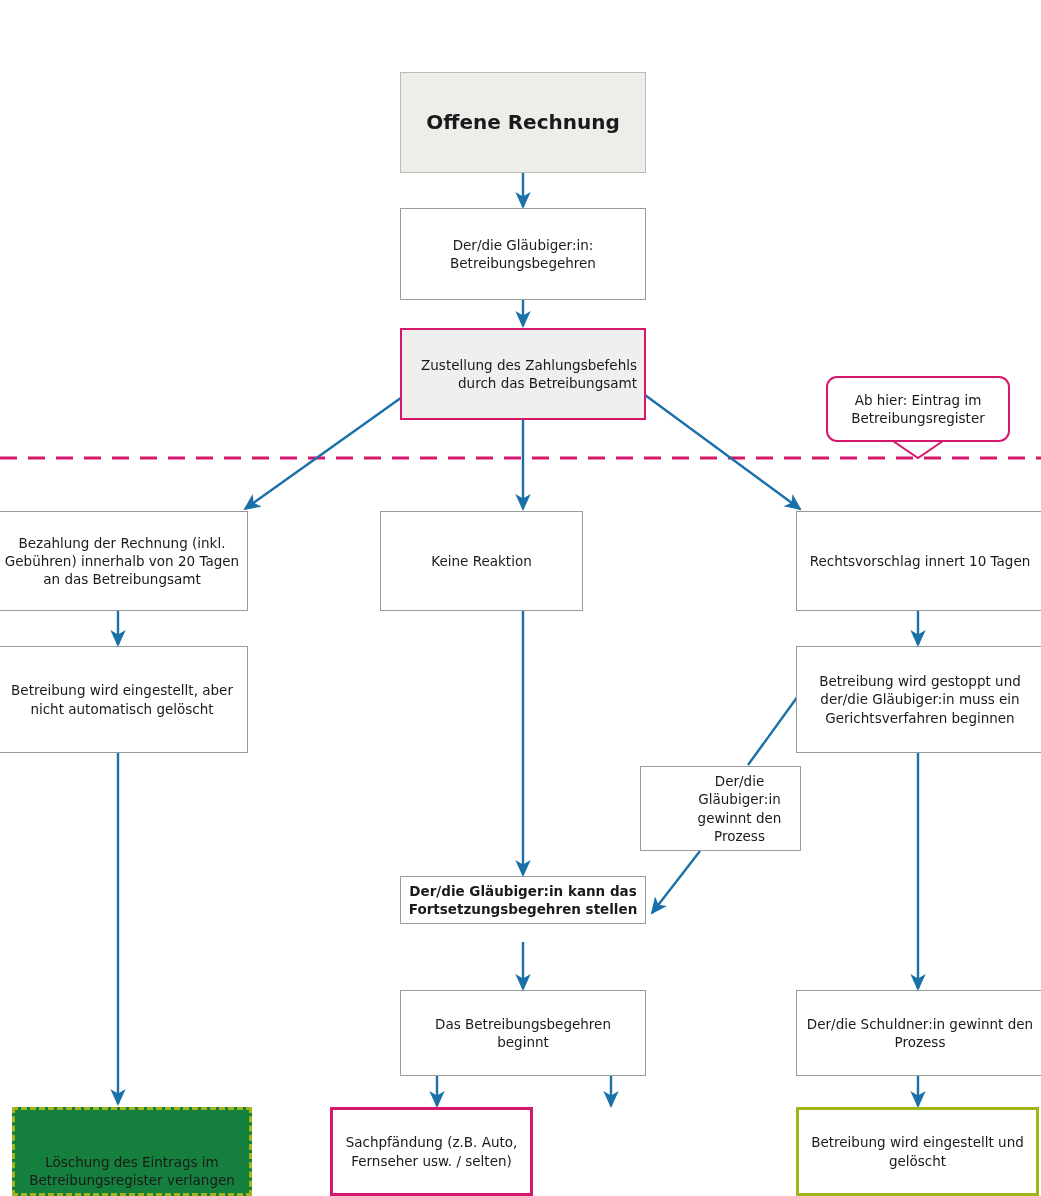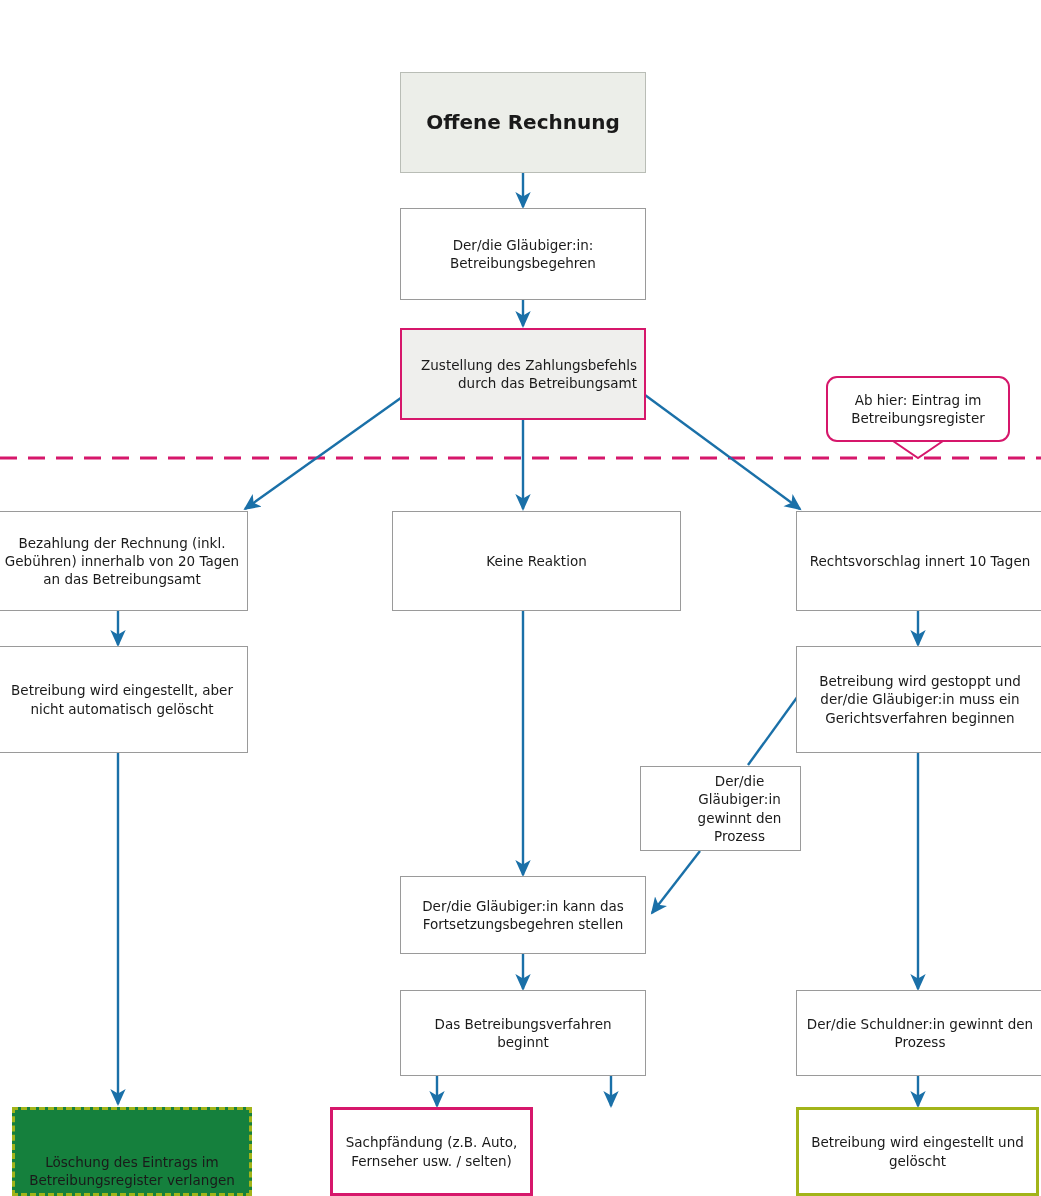--- a/index.html
+++ b/index.html
@@ -152,46 +152,46 @@
   </div>
 
   <div class="callout" style="left:826px; top:376px; width:184px; height:66px;">
     <span class="txt">Ab hier: Eintrag im Betreibungsregister</span>
   </div>
 
   <div class="node" style="left:-4px; top:511px; width:252px; height:100px;">
     <span class="txt">Bezahlung der Rechnung (inkl. Gebühren) innerhalb von 20 Tagen an das Betreibungsamt</span>
   </div>
 
-  <div class="node" style="left:392px; top:511px; width:289px; height:100px;">
+  <div class="node" style="left:380px; top:511px; width:203px; height:100px;">
     <span class="txt">Keine Reaktion</span>
   </div>
 
   <div class="node" style="left:796px; top:511px; width:248px; height:100px;">
     <span class="txt">Rechtsvorschlag innert 10 Tagen</span>
   </div>
 
   <div class="node" style="left:-4px; top:646px; width:252px; height:107px;">
     <span class="txt">Betreibung wird eingestellt, aber nicht automatisch gelöscht</span>
   </div>
 
   <div class="node" style="left:796px; top:646px; width:248px; height:107px;">
     <span class="txt">Betreibung wird gestoppt und der/die Gläubiger:in muss ein Gerichtsverfahren beginnen</span>
   </div>
 
   <div class="node" style="left:640px; top:766px; width:161px; height:85px;padding-left:45px;">
     <span class="txt">Der/die Gläubiger:in gewinnt den Prozess</span>
   </div>
 
-  <div class="node" style="left:400px; top:876px; width:246px; height:78px;">
+  <div class="node" style="left:400px; top:876px; width:246px; height:48px;font-weight:bold;">
     <span class="txt">Der/die Gläubiger:in kann das Fortsetzungsbegehren stellen</span>
   </div>
 
   <div class="node" style="left:400px; top:990px; width:246px; height:86px;">
-    <span class="txt">Das Betreibungsverfahren beginnt</span>
+    <span class="txt">Das Betreibungsbegehren beginnt</span>
   </div>
 
   <div class="node" style="left:796px; top:990px; width:248px; height:86px;">
     <span class="txt">Der/die Schuldner:in  gewinnt den Prozess</span>
   </div>
 
   <div class="node green-dashed" style="left:12px; top:1107px; width:240px; height:89px;">
     <span class="txt">Löschung des Eintrags im Betreibungsregister verlangen</span>
   </div>
 

